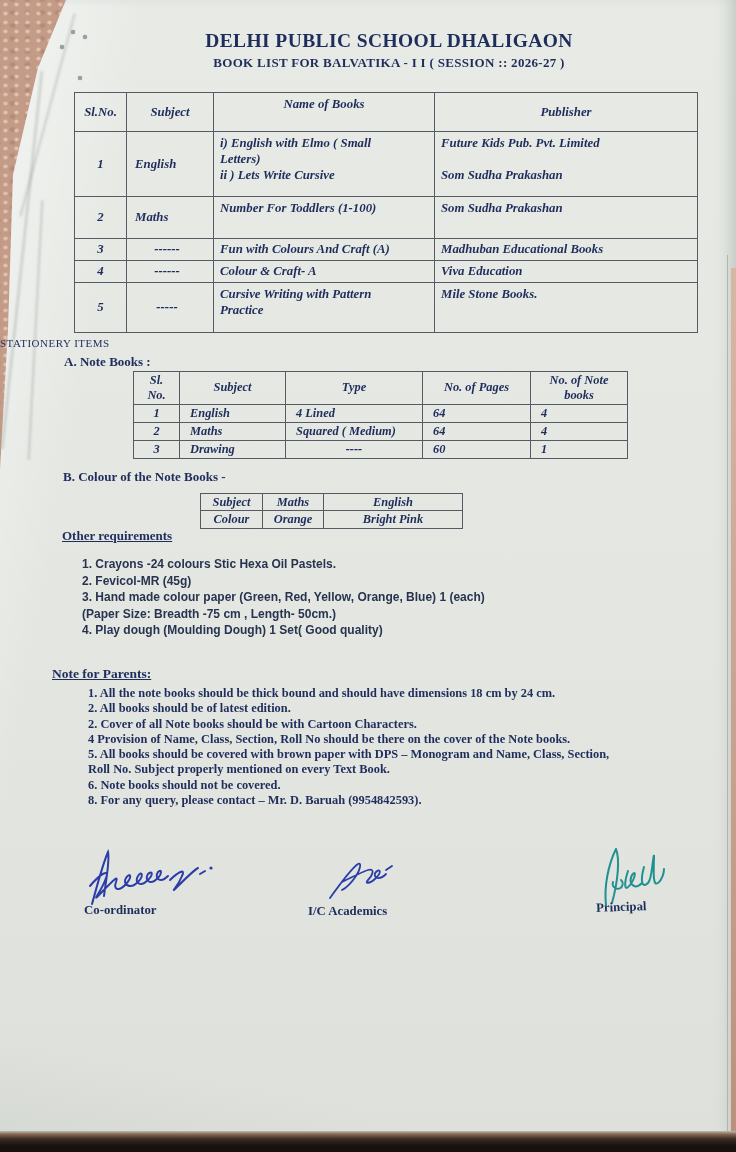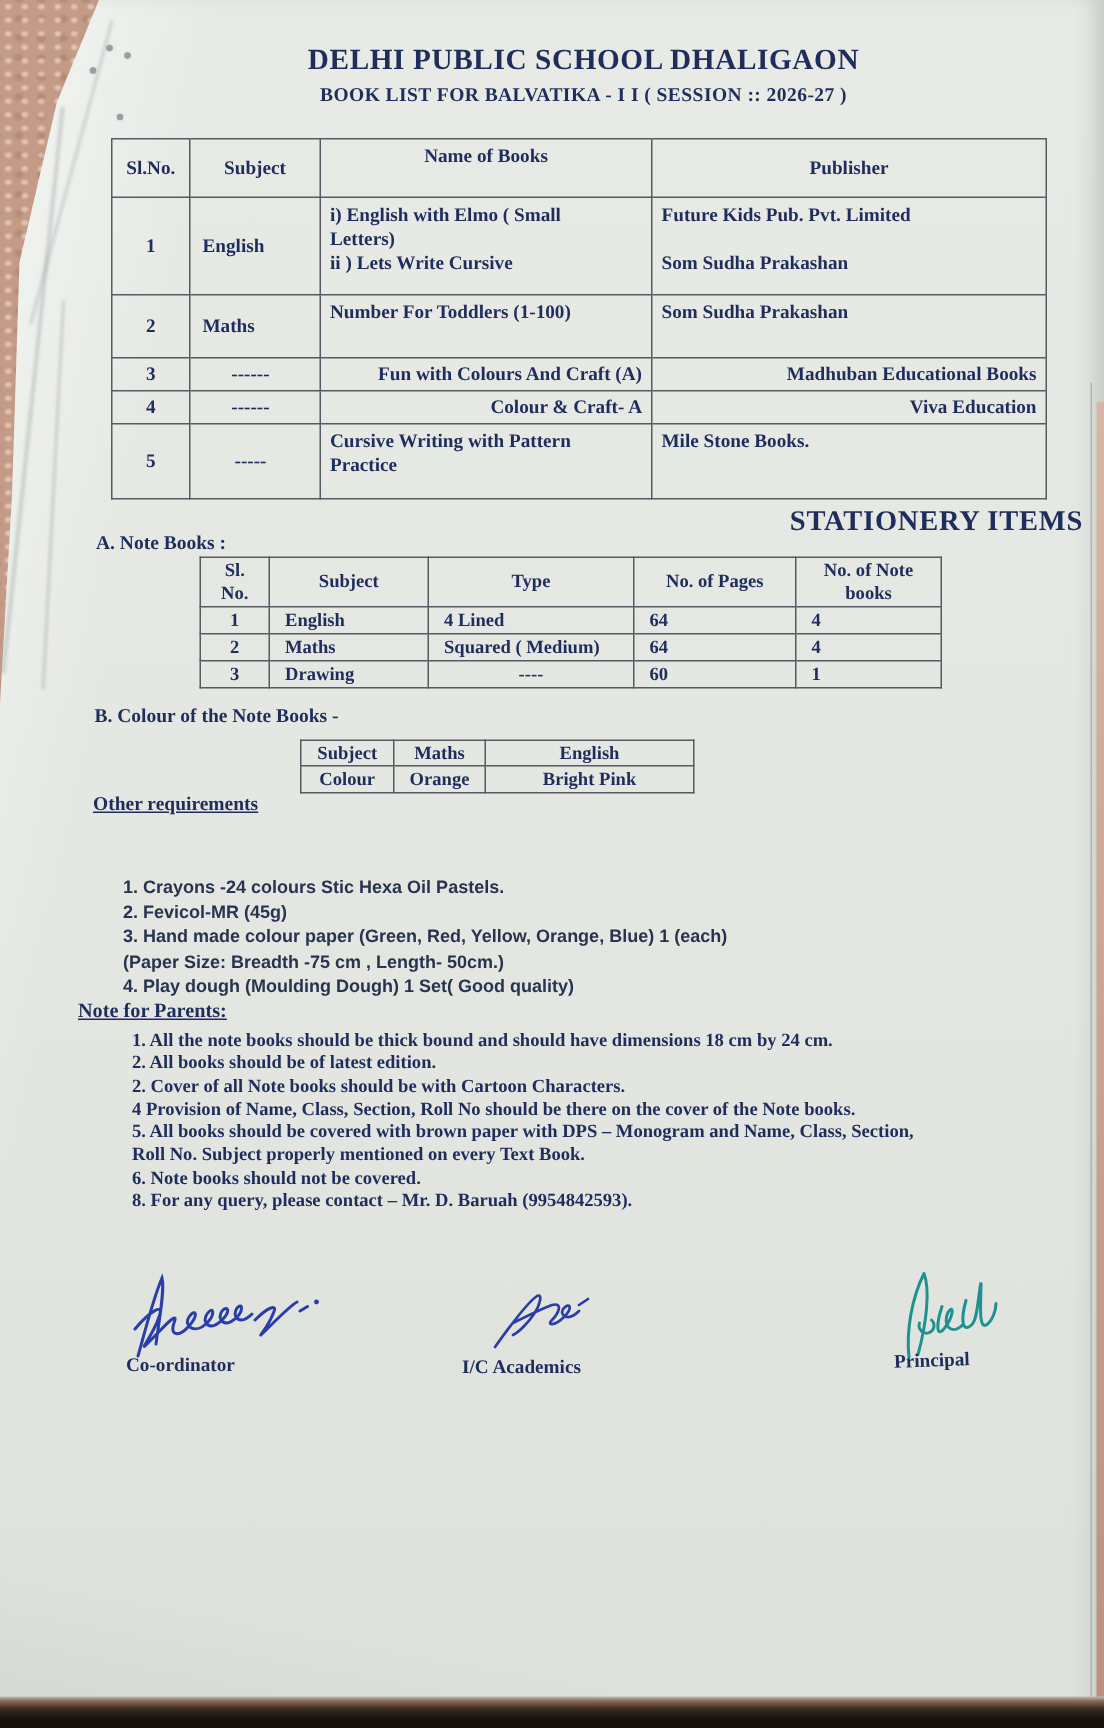--- a/index.html
+++ b/index.html
@@ -28,45 +28,45 @@
   .crease.c3{left:34px;top:200px;width:3px;height:260px;transform:rotate(3deg);}
   .hole{position:absolute;width:4px;height:4px;border-radius:50%;background:#99a0a4;box-shadow:0 0 1px #70767a;}
   .edge-right{position:absolute;right:0;top:268px;width:5px;height:868px;background:linear-gradient(180deg,#d8b6a6,#bb917d);}
   .edge-right-line{position:absolute;right:8px;top:255px;width:1px;height:880px;background:rgba(158,166,163,.7);}
   .bottom-band{position:absolute;left:0;right:0;top:1131px;bottom:0;
     background:linear-gradient(180deg,#b9bdb8 0,#8a6a55 3px,#3a2c22 8px,#17110d 15px,#17110d 100%);}
   .navy{color:#1e2d5b;}
   .title-wrap{position:absolute;left:59px;top:30px;width:660px;text-align:center;}
   .doc-title{font-size:19.5px;font-weight:bold;letter-spacing:.4px;margin:0;}
   .doc-subtitle{font-size:13px;font-weight:bold;letter-spacing:.3px;margin:3px 0 0 0;}
-  table{border-collapse:collapse;table-layout:fixed;color:#1e2d5b;}
+  table{border-collapse:collapse;table-layout:fixed;color:#1e2d5b;font-style:italic;}
   td,th{border:1px solid #565b63;font-weight:bold;padding:1px 6px;overflow:hidden;}
   .tbl-books{position:absolute;left:74px;top:92px;width:623px;font-size:12.8px;line-height:1.26;}
   .tbl-books th{text-align:center;vertical-align:middle;}
   .tbl-books th.h-name{vertical-align:top;padding-top:3px;}
   .td-sl{text-align:center;vertical-align:middle;}
   .td-subj{text-align:left;vertical-align:middle;padding-left:8px;}
   .td-subj.dash{text-align:center;padding-left:0;}
   .td-top{vertical-align:top;white-space:pre-line;padding-top:3px;}
-  .td-mid{vertical-align:middle;white-space:pre-line;text-align:right;}
-  .sec-head{position:absolute;left:0;top:337px;width:722px;text-align:right;font-size:19px;font-weight:bold;letter-spacing:.5px;}
+  .td-mid{vertical-align:middle;white-space:pre-line;}
+  .sec-head{position:absolute;left:0;top:337px;width:722px;text-align:left;font-size:11px;font-weight:normal;letter-spacing:.5px;}
   .lbl{position:absolute;font-weight:bold;font-size:13px;}
   .lbl-a{left:64px;top:354px;}
   .lbl-b{left:63px;top:469px;}
   .lbl-other{left:62px;top:528px;text-decoration:underline;}
   .lbl-parents{left:52px;top:666px;text-decoration:underline;font-size:13.5px;}
   .tbl-stationery{position:absolute;left:133px;top:371px;width:494px;font-size:12.4px;line-height:1.2;}
   .tbl-stationery th{text-align:center;vertical-align:middle;white-space:pre-line;}
   .tbl-stationery td{vertical-align:middle;}
   .tbl-stationery .c-left{padding-left:10px;}
   .tbl-stationery .c-ctr{text-align:center;}
   .tbl-colour{position:absolute;left:200px;top:493px;width:262px;font-size:12.4px;line-height:1.15;}
   .tbl-colour td{text-align:center;vertical-align:middle;}
   .req-list{position:absolute;left:82px;top:556px;font-family:"Liberation Sans",sans-serif;
-    font-weight:bold;font-size:12px;color:#28344f;line-height:16.6px;margin-top:27px;}
+    font-weight:bold;font-size:12px;color:#28344f;line-height:16.6px;}
   .req-list div{white-space:pre;}
   .parents-list{position:absolute;left:88px;top:686px;font-weight:bold;font-size:12.4px;line-height:15.3px;}
   .parents-list div{white-space:pre;}
   .sig{position:absolute;}
   .sig svg{display:block;}
   .sig-label{position:absolute;font-weight:bold;font-size:12.8px;}
 </style>
 </head>
 <body>
 

